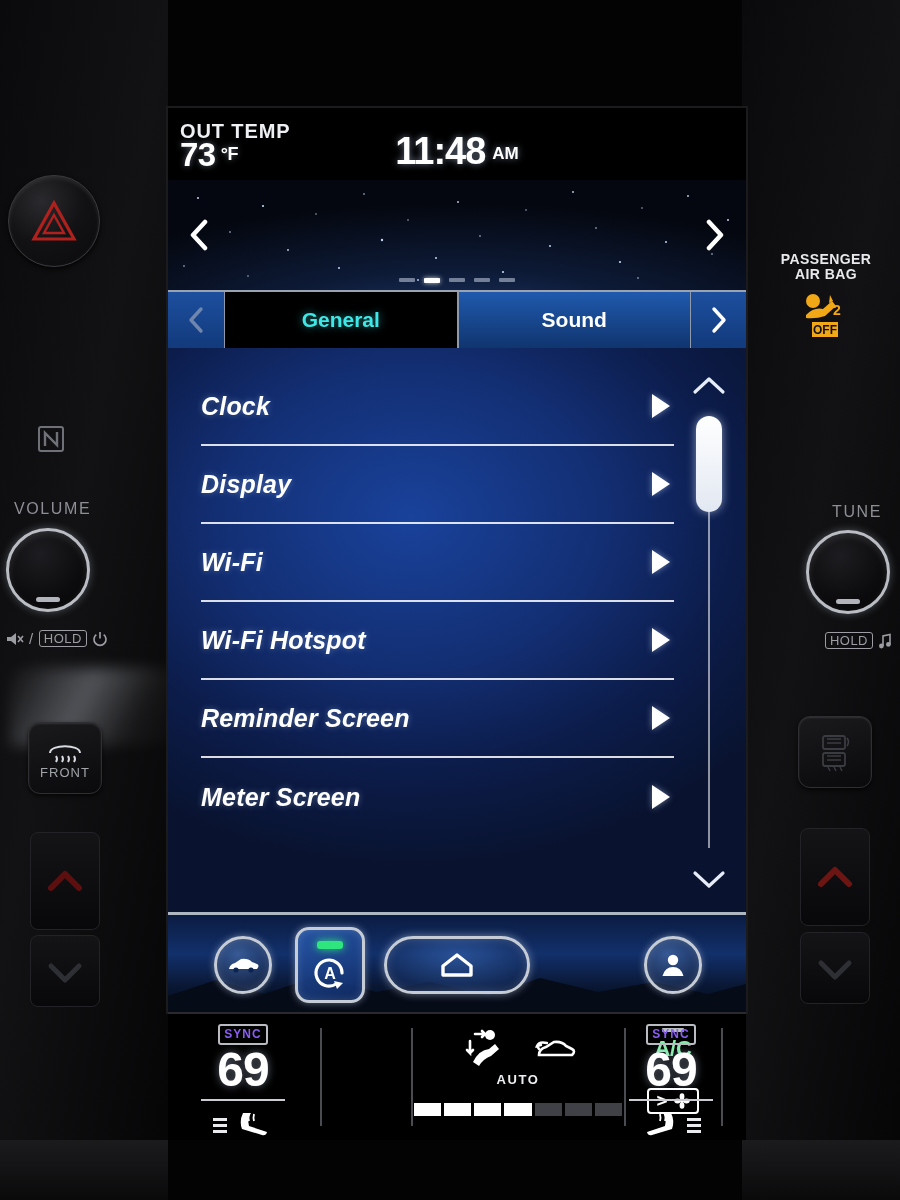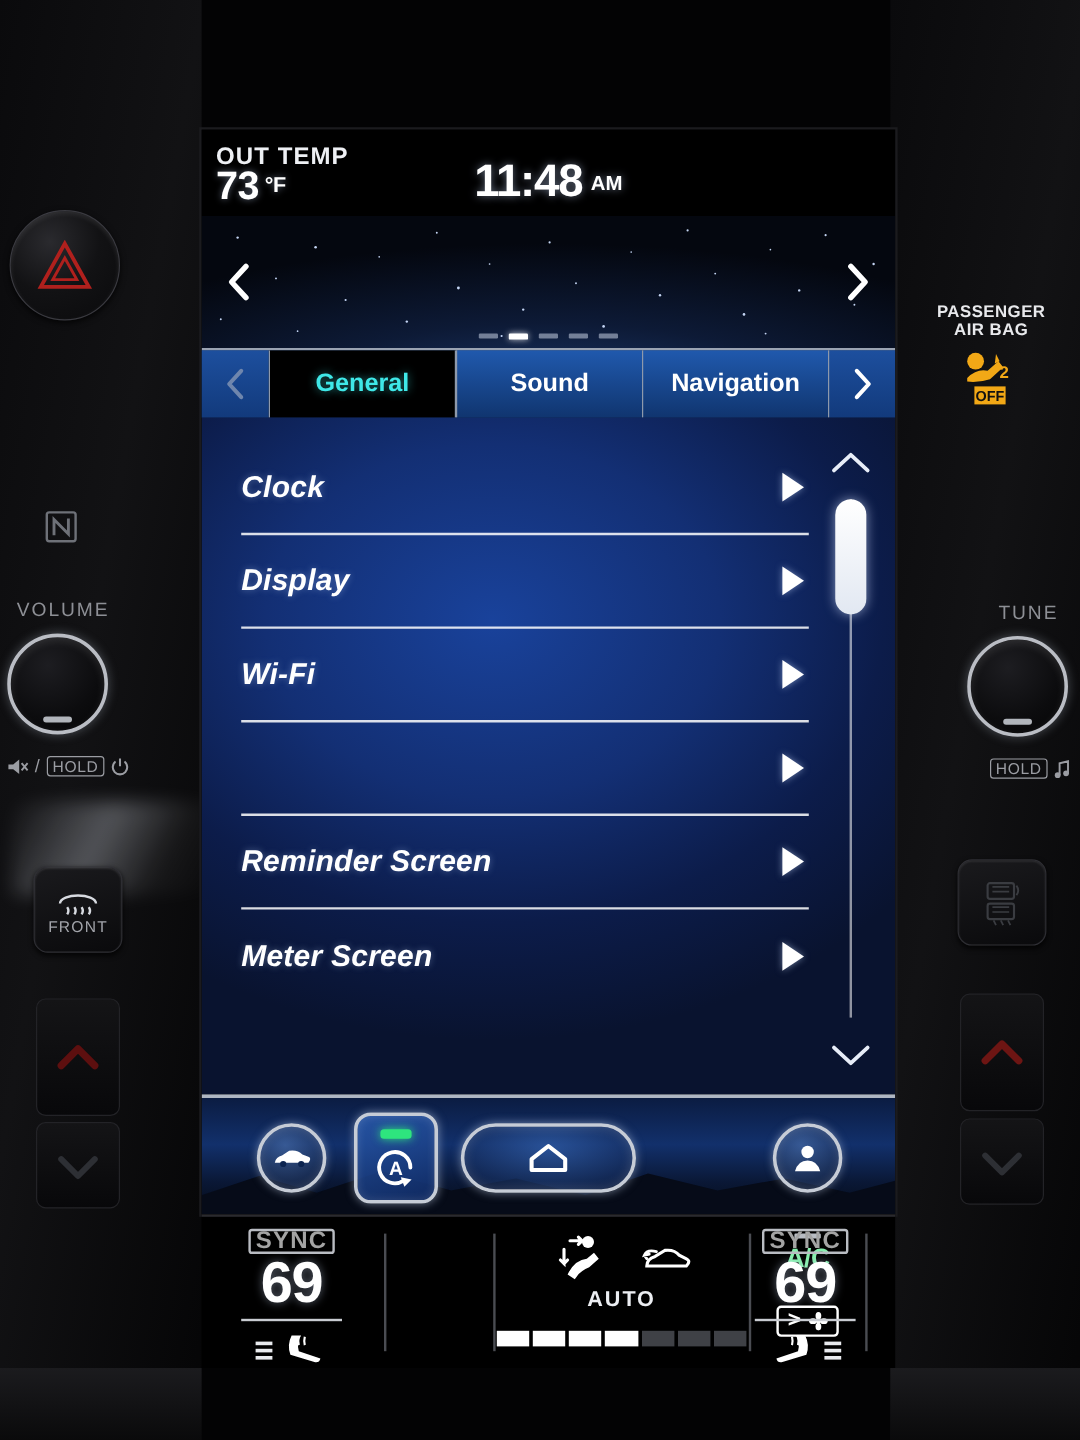--- a/index.html
+++ b/index.html
@@ -248,30 +248,30 @@
   
   #climate {
     position:absolute; left:168px; top:1012px; width:578px; height:128px;
     background:#000; color:#fff; border-top:2px solid #2a2a2e;
   }
   .cl-col { position:absolute; top:0; bottom:0; }
   .cl-div { position:absolute; top:14px; bottom:14px; width:2px; background:#4a4c52; }
 
   .sync-badge {
     border:2px solid #b9bcc2; border-radius:3px; padding:0 4px;
-    font-size:20px; font-weight:bold; letter-spacing:1px; color:#a3a3a3;
+    font-size:12px; font-weight:bold; letter-spacing:1px; color:#8b5cf6;
     display:inline-block; line-height:17px;
   }
   .temp-num {
     font-size:48px; font-weight:bold; letter-spacing:-1px; color:#fff;
     text-shadow:0 0 8px rgba(200,215,245,.45); line-height:50px;
   }
   .temp-rule { width:84px; height:2px; background:#c9ccd2; margin:4px auto 0; }
   .onoff { font-size:25px; font-weight:bold; color:#fff; letter-spacing:-.2px; }
-  .auto-lbl { font-size:18px; font-weight:bold; letter-spacing:1.6px; color:#eceef2; }
+  .auto-lbl { font-size:13px; font-weight:bold; letter-spacing:1.6px; color:#eceef2; }
   .ac-lbl { font-size:22px; font-weight:bold; color:#86efac; letter-spacing:-.3px; }
   .ac-dash { width:22px; height:4px; background:#b8bcc3; margin:0 auto 4px; border-radius:1px; }
 
   .fanbtn {
     border:2px solid #ffffff; border-radius:4px; padding:3px 7px;
     display:flex; align-items:center; gap:6px;
   }
   .fanbar { display:flex; gap:3px; }
   .seg { width:28px; height:13px; background:#3f4146; }
   .seg.on { background:#ffffff; }
@@ -453,23 +453,20 @@
         <svg width="18" height="28" viewBox="0 0 18 28">
           <path d="M14 3 L4 14 L14 25" fill="none" stroke="#6f86ad" stroke-width="3.4" stroke-linecap="round" stroke-linejoin="round"></path>
         </svg>
       </div>
       <div class="tab active">
         <span>General</span>
       </div>
       <div class="tab">
         <span>Sound</span>
       </div>
-      <div class="tab">
-        <span>Navigation</span>
-      </div>
       <div class="tab-nav right">
         <svg width="18" height="28" viewBox="0 0 18 28">
           <path d="M4 3 L14 14 L4 25" fill="none" stroke="#ffffff" stroke-width="3.4" stroke-linecap="round" stroke-linejoin="round"></path>
         </svg>
       </div>
     </div>
 
     <div class="listpane">
       <div class="list">
         <div class="list-item">
@@ -478,20 +475,21 @@
         </div>
         <div class="list-item">
           <span class="lbl">Display</span>
           <span class="chev"></span>
         </div>
         <div class="list-item">
           <span class="lbl">Wi-Fi</span>
           <span class="chev"></span>
         </div>
         <div class="list-item">
+          <span class="lbl">Wi-Fi Hotspot</span>
           <span class="chev"></span>
         </div>
         <div class="list-item">
           <span class="lbl">Reminder Screen</span>
           <span class="chev"></span>
         </div>
         <div class="list-item">
           <span class="lbl">Meter Screen</span>
           <span class="chev"></span>
         </div>

